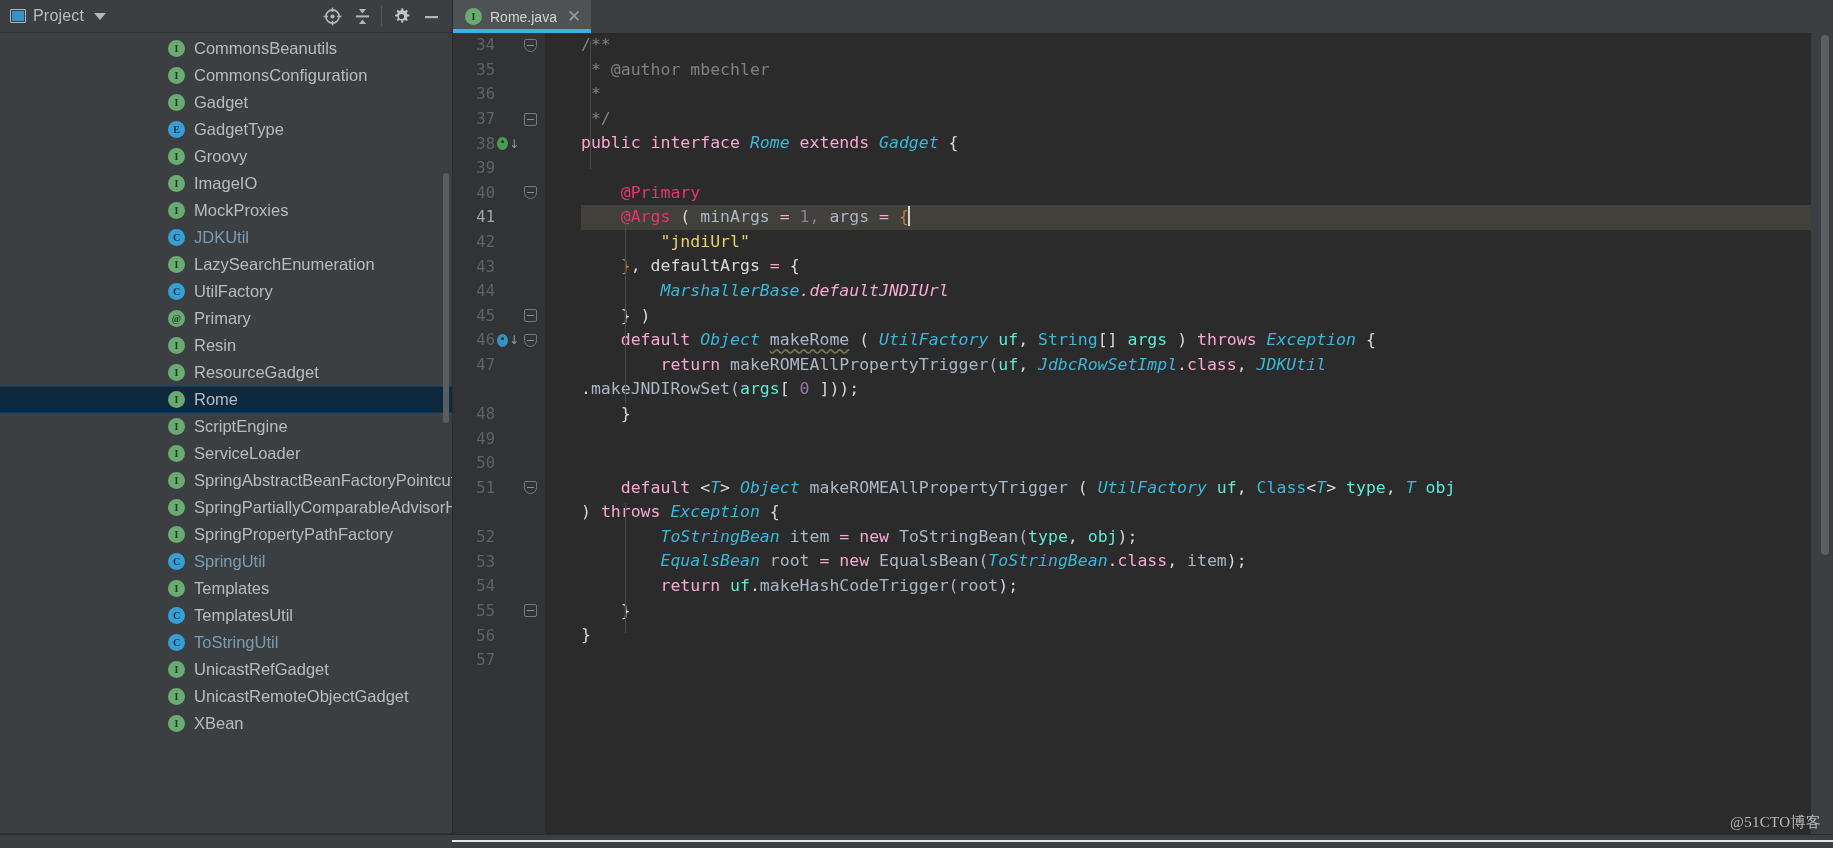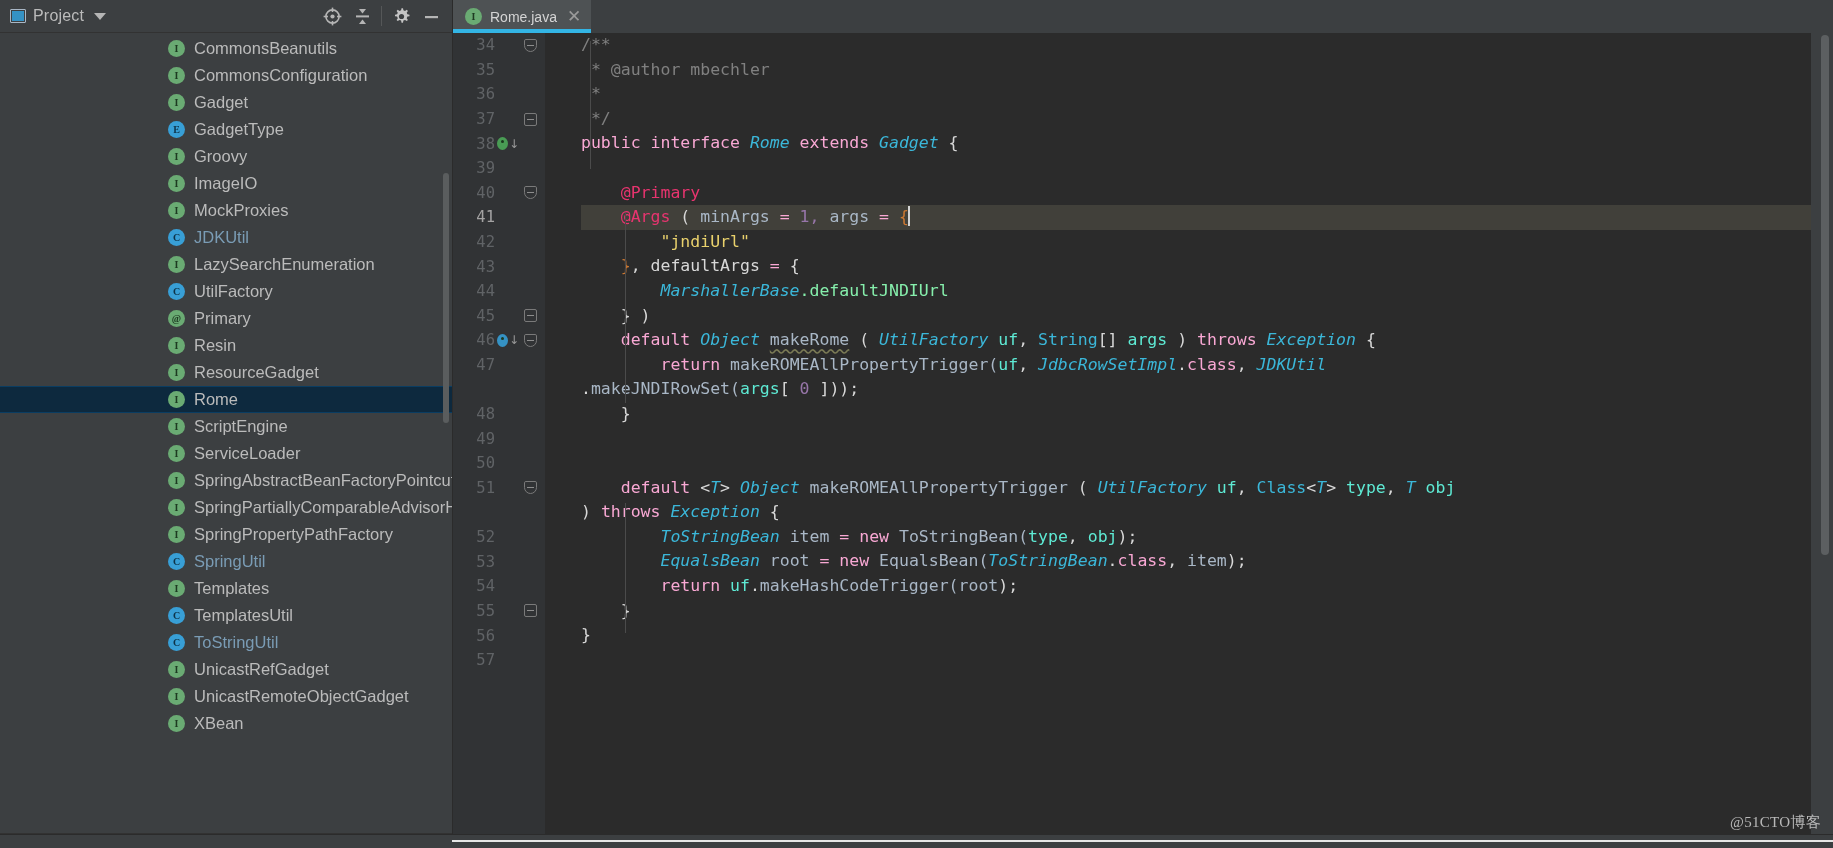--- a/index.html
+++ b/index.html
@@ -279,21 +279,21 @@
     width: 1px;
     background: #4b4b4b;
   }
   .kw2  { color: #f9a8d4; }
   .ann  { color: #e8346f; }
   .typ  { color: #3bb7d9; font-style: italic; }
   .typ2 { color: #3bb7d9; }
   .cmt  { color: #808080; }
   .str  { color: #e9d16c; }
   .num  { color: #9876aa; }
-  .fld  { color: #86efac; }
+  .fld  { color: #f9a8d4; font-style: italic; }
   .par  { color: #5eead4; }
   .mth  { color: #a9b7c6; }
   .brc  { color: #cc7832; }
   .pln  { color: #d8d8d8; }
   .warnu {
     text-decoration: underline;
     text-decoration-style: wavy;
     text-decoration-color: #7a7a55;
     text-underline-offset: 3px;
     margin-top: 48px;

